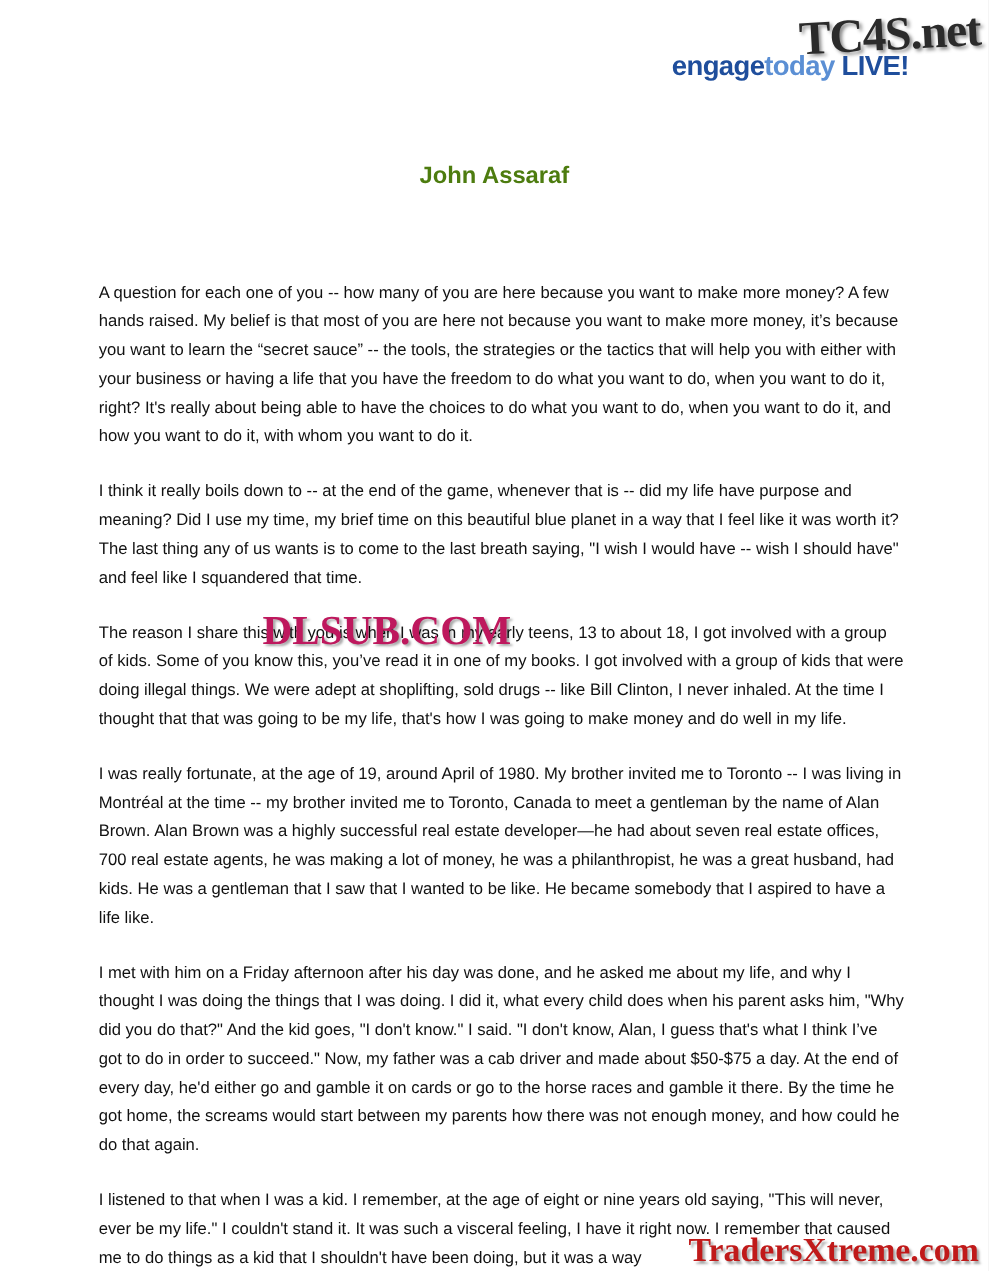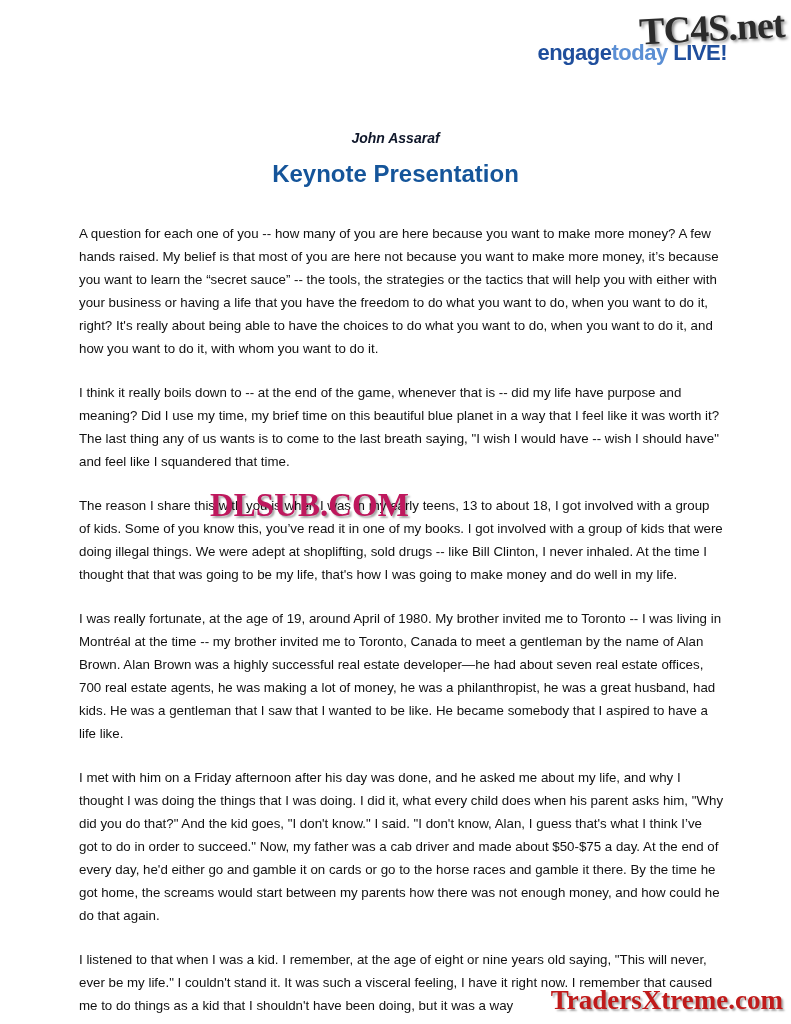--- a/index.html
+++ b/index.html
@@ -72,24 +72,23 @@
     white-space: nowrap;
   }
 
   
   .byline {
     position: absolute;
     top: 130px;
     left: 0;
     width: 100%;
     text-align: center;
-    font-size: 14px;
+    font-size: 19px;
     font-weight: bold;
-    font-style: italic;
-    color: #0f172a;
+    color: #4d7c0f;
   }
   .keynote {
     position: absolute;
     top: 160px;
     left: 0;
     width: 100%;
     text-align: center;
     font-size: 24px;
     font-weight: bold;
     color: #15559a;
@@ -128,21 +127,20 @@
 
 <div class="page">
 
   <div class="wm-tc4s">TC4S.net</div>
 
   <div class="logo">
     <span class="engage">engage</span><span class="today">today</span><span class="live"> LIVE!</span>
   </div>
 
   <div class="byline">John Assaraf</div>
-  <div class="keynote">Keynote Presentation</div>
 
   <div class="body">
     <p>A question for each one of you -- how many of you are here because you want to make more money? A few hands raised. My belief is that most of you are here not because you want to make more money, it’s because you want to learn the “secret sauce” -- the tools, the strategies or the tactics that will help you with either with your business or having a life that you have the freedom to do what you want to do, when you want to do it, right? It's really about being able to have the choices to do what you want to do, when you want to do it, and how you want to do it, with whom you want to do it.</p>
     <p>I think it really boils down to -- at the end of the game, whenever that is -- did my life have purpose and meaning? Did I use my time, my brief time on this beautiful blue planet in a way that I feel like it was worth it? The last thing any of us wants is to come to the last breath saying, "I wish I would have -- wish I should have" and feel like I squandered that time.</p>
     <p>The reason I share this with you is when I was in my early teens, 13 to about 18, I got involved with a group of kids. Some of you know this, you’ve read it in one of my books. I got involved with a group of kids that were doing illegal things. We were adept at shoplifting, sold drugs -- like Bill Clinton, I never inhaled.  At the time I thought that that was going to be my life, that's how I was going to make money and do well in my life.</p>
     <p>I was really fortunate, at the age of 19, around April of 1980. My brother invited me to Toronto -- I was living in Montréal at the time -- my brother invited me to Toronto, Canada to meet a gentleman by the name of Alan Brown. Alan Brown was a highly successful real estate developer—he had about seven real estate offices, 700 real estate agents, he was making a lot of money, he was a philanthropist, he was a great husband, had kids. He was a gentleman that I saw that I wanted to be like. He became somebody that I aspired to have a life like.</p>
     <p>I met with him on a Friday afternoon after his day was done, and he asked me about my life, and why I thought I was doing the things that I was doing. I did it, what every child does when his parent asks him, "Why did you do that?" And the kid goes, "I don't know." I said. "I don't know, Alan, I guess that's what I think I’ve got to do in order to succeed." Now, my father was a cab driver and made about $50-$75 a day. At the end of every day, he'd either go and gamble it on cards or go to the horse races and gamble it there. By the time he got home, the screams would start between my parents how there was not enough money, and how could he do that again.</p>
     <p>I listened to that when I was a kid. I remember, at the age of eight or nine years old saying, "This will never, ever be my life." I couldn't stand it. It was such a visceral feeling, I have it right now. I remember that caused me to do things as a kid that I shouldn't have been doing, but it was a way</p>
   </div>
 

